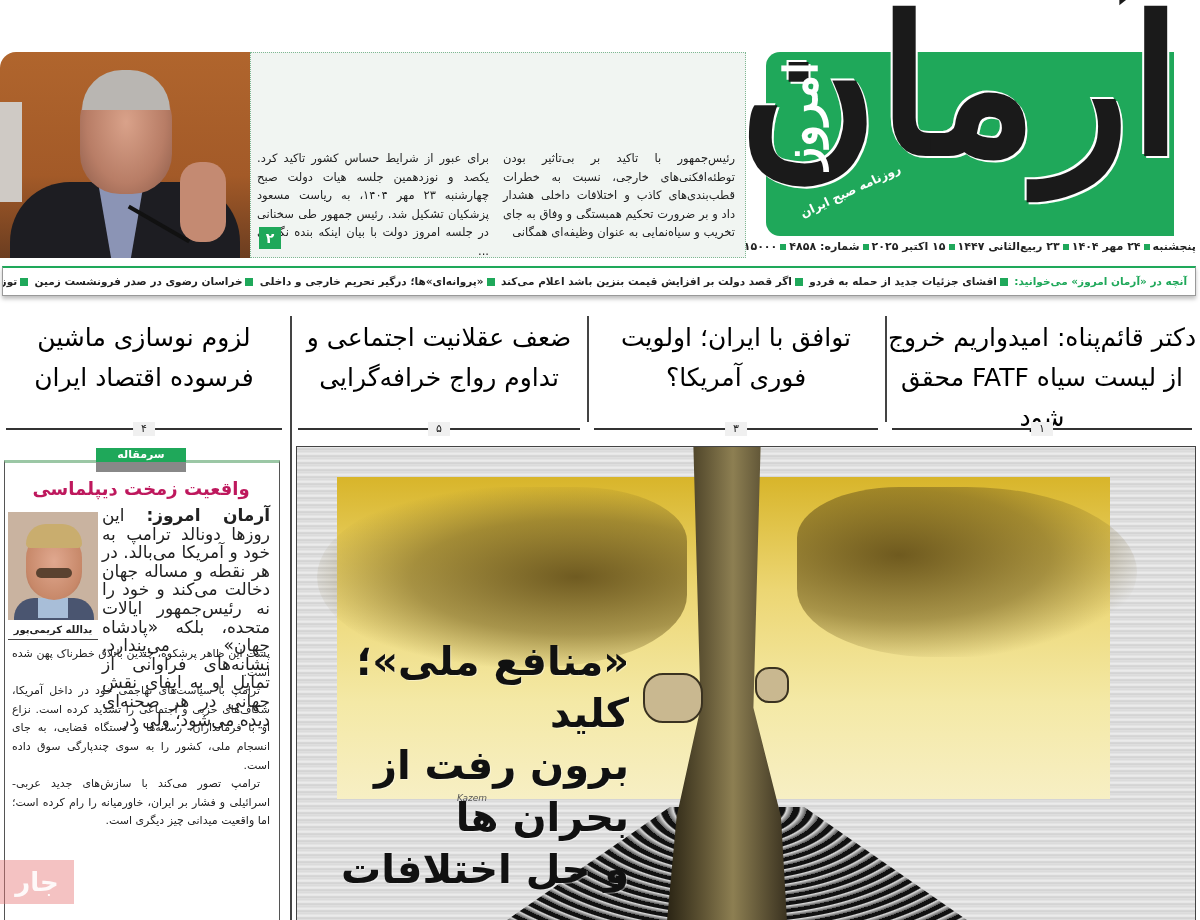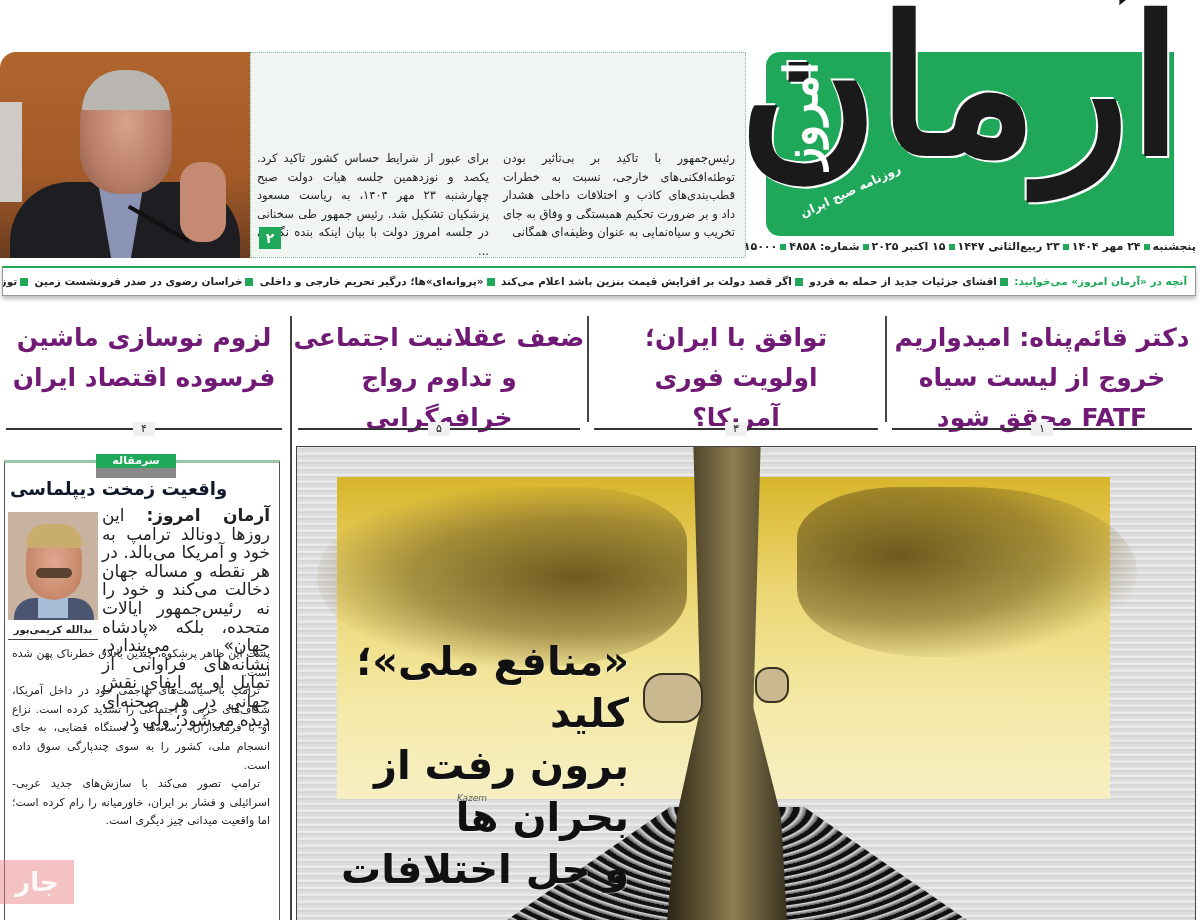--- a/index.html
+++ b/index.html
@@ -32,32 +32,32 @@
   .top-photo .left-wall { position: absolute; left: 0; top: 50px; width: 22px; height: 100px; background: #cfcac5; }
 
   
   .ticker { position: absolute; left: 2px; top: 266px; width: 1194px; height: 30px; border: 1px solid #999; border-top: 2px solid #1fa85a; box-shadow: 0 3px 4px rgba(0,0,0,0.25); background: #fff; font-size: 10.5px; line-height: 26px; white-space: nowrap; overflow: hidden; padding-right: 8px; }
   .ticker .lead { color: #1fa85a; font-weight: bold; }
   .ticker .item { color: #222; font-weight: bold; }
   .ticker .sq { display: inline-block; width: 8px; height: 8px; background: #1fa85a; margin: 0 3px; vertical-align: middle; }
 
   
   .hl-col { position: absolute; top: 316px; height: 120px; }
-  .hl-col h2 { text-align: center; font-size: 25px; line-height: 40px; font-weight: bold; color: #701a75; margin-top: 2px; }
+  .hl-col h2 { text-align: center; font-size: 25px; line-height: 40px; font-weight: normal; color: #000000; margin-top: 2px; }
   .hl-col .rule { position: absolute; left: 6px; right: 6px; bottom: 6px; height: 2px; background: #333; }
   .hl-col .num { position: absolute; left: 50%; bottom: 0; transform: translateX(-50%); background: #f0f0f0; font-size: 11px; padding: 0 8px; line-height: 14px; color: #222; }
   .vline { position: absolute; top: 316px; width: 2px; background: #444; }
 
   
   .editorial { position: absolute; left: 0; top: 440px; width: 282px; height: 480px; }
   .ed-frame { position: absolute; left: 4px; top: 20px; width: 276px; height: 470px; border: 1px solid #555; border-top: 3px solid #9bc7a5; }
-  .ed-label { position: absolute; left: 96px; top: 14px; width: 80px; height: 26px; }
+  .ed-label { position: absolute; left: 96px; top: 8px; width: 90px; height: 26px; }
   .ed-label .g { height: 14px; background: #1fa85a; color: #fff; font-weight: bold; font-size: 11px; text-align: center; line-height: 14px; }
   .ed-label .gr { height: 10px; background: #888; }
-  .ed-title { position: absolute; right: 10px; top: 38px; width: 262px; text-align: left; font-size: 18px; font-weight: bold; color: #0f172a; }
+  .ed-title { position: absolute; right: 10px; top: 38px; width: 262px; text-align: center; font-size: 18px; font-weight: bold; color: #be185d; }
   .ed-photo { position: absolute; left: 8px; top: 72px; width: 90px; height: 108px; overflow: hidden; background: #c9b3a0; }
   .ed-photo .face { position: absolute; left: 18px; top: 18px; width: 56px; height: 70px; border-radius: 28px; background: radial-gradient(ellipse at 50% 45%, #e0a88f 0%, #c78869 70%, #9b6148 100%); }
   .ed-photo .hair { position: absolute; left: 18px; top: 12px; width: 56px; height: 24px; border-radius: 28px 28px 6px 6px; background: #c9ad6e; }
   .ed-photo .mst { position: absolute; left: 28px; top: 56px; width: 36px; height: 10px; border-radius: 6px; background: #5a4230; }
   .ed-photo .shirt { position: absolute; left: 6px; top: 86px; width: 80px; height: 30px; border-radius: 20px 20px 0 0; background: #4a5570; }
   .ed-photo .collar { position: absolute; left: 30px; top: 86px; width: 30px; height: 20px; background: #a8bed8; }
   .ed-author { position: absolute; left: 8px; top: 184px; width: 90px; text-align: center; font-size: 10px; font-weight: bold; color: #222; border-bottom: 1px solid #444; padding-bottom: 4px; }
   .ed-body-top { position: absolute; right: 12px; top: 66px; width: 168px; font-size: 17px; line-height: 18.6px; color: #222; text-align: justify; }
   .ed-body-top b { font-weight: bold; }
   .ed-body { position: absolute; right: 12px; top: 205px; width: 258px; font-size: 11px; line-height: 18.6px; color: #222; text-align: justify; }

